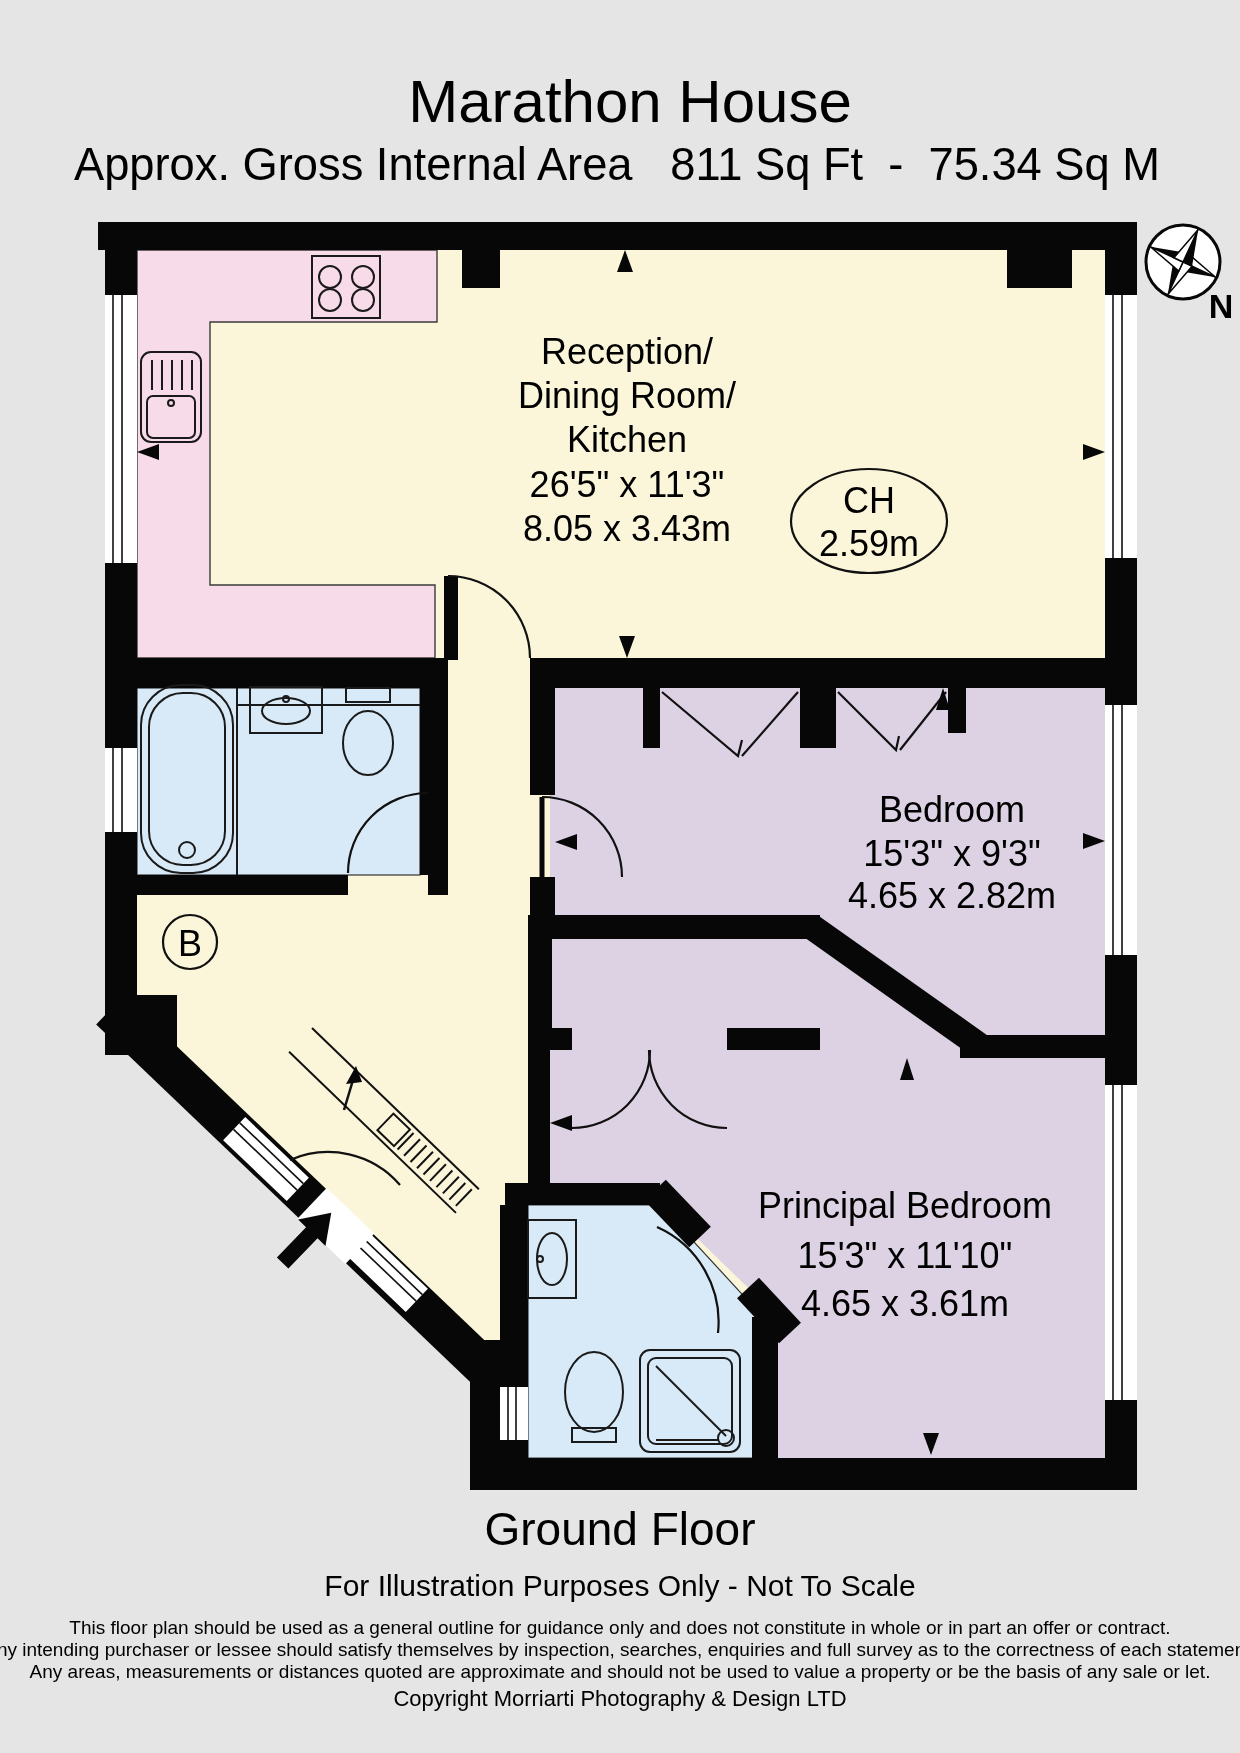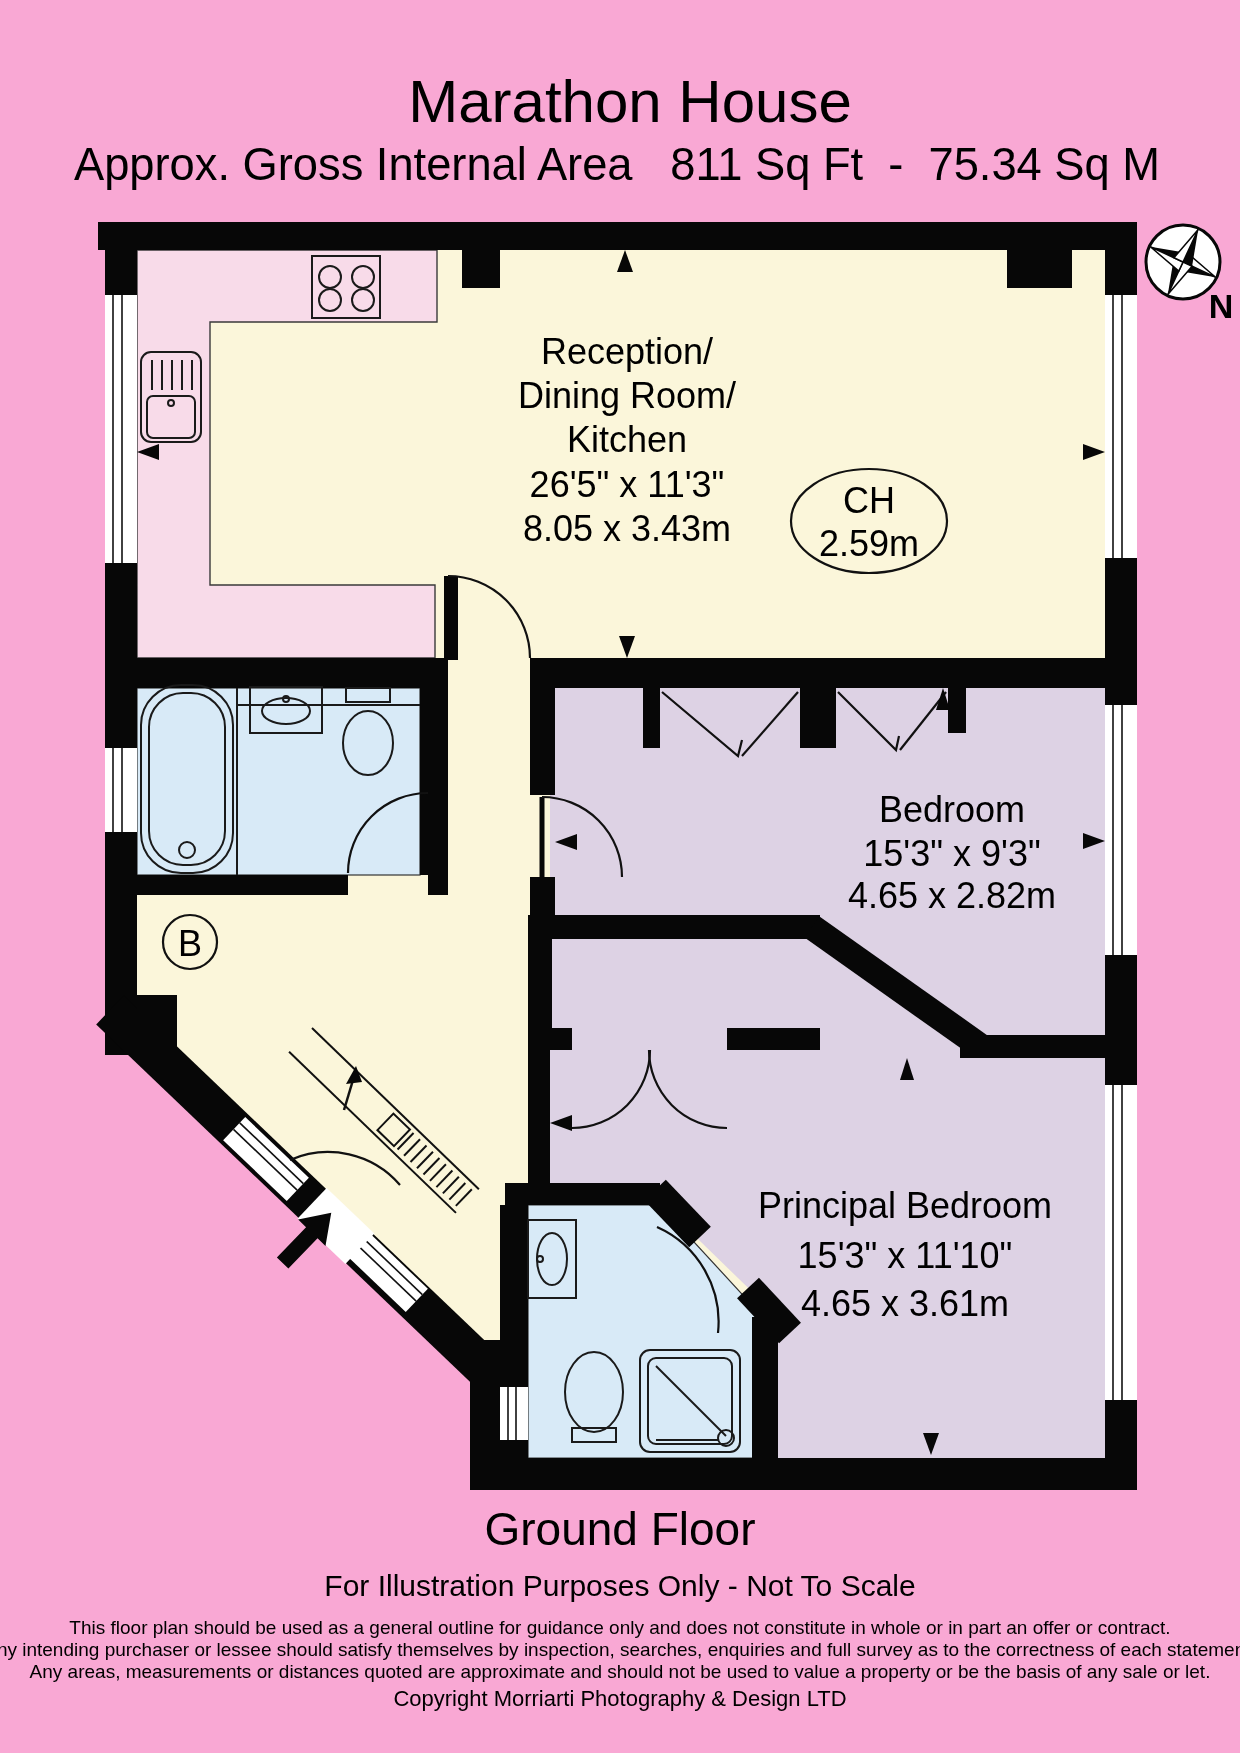--- a/index.html
+++ b/index.html
@@ -1,17 +1,17 @@
 <!DOCTYPE html>
 <html><head>
 <meta charset="utf-8">
 <style>
   html,body{margin:0;padding:0;background:#ffffff;}
   body{font-family:"Liberation Sans", sans-serif;}
-  .page{width:1240px;height:1753px;position:relative;background:#f9a8d4;margin:0 auto;}
+  .page{width:1240px;height:1753px;position:relative;background:#e5e5e5;margin:0 auto;}
   svg{display:block;}
   svg text{font-family:"Liberation Sans", sans-serif;fill:#000;}
   .t-title{font-size:60px;}
   .t-sub{font-size:46px;}
   .t-room{font-size:36px;}
   .t-floor{font-size:46px;}
   .t-note{font-size:30px;}
   .t-disc{font-size:19px;}
   .t-copy{font-size:22px;}
   .t-n{font-size:34px;font-weight:bold;}

